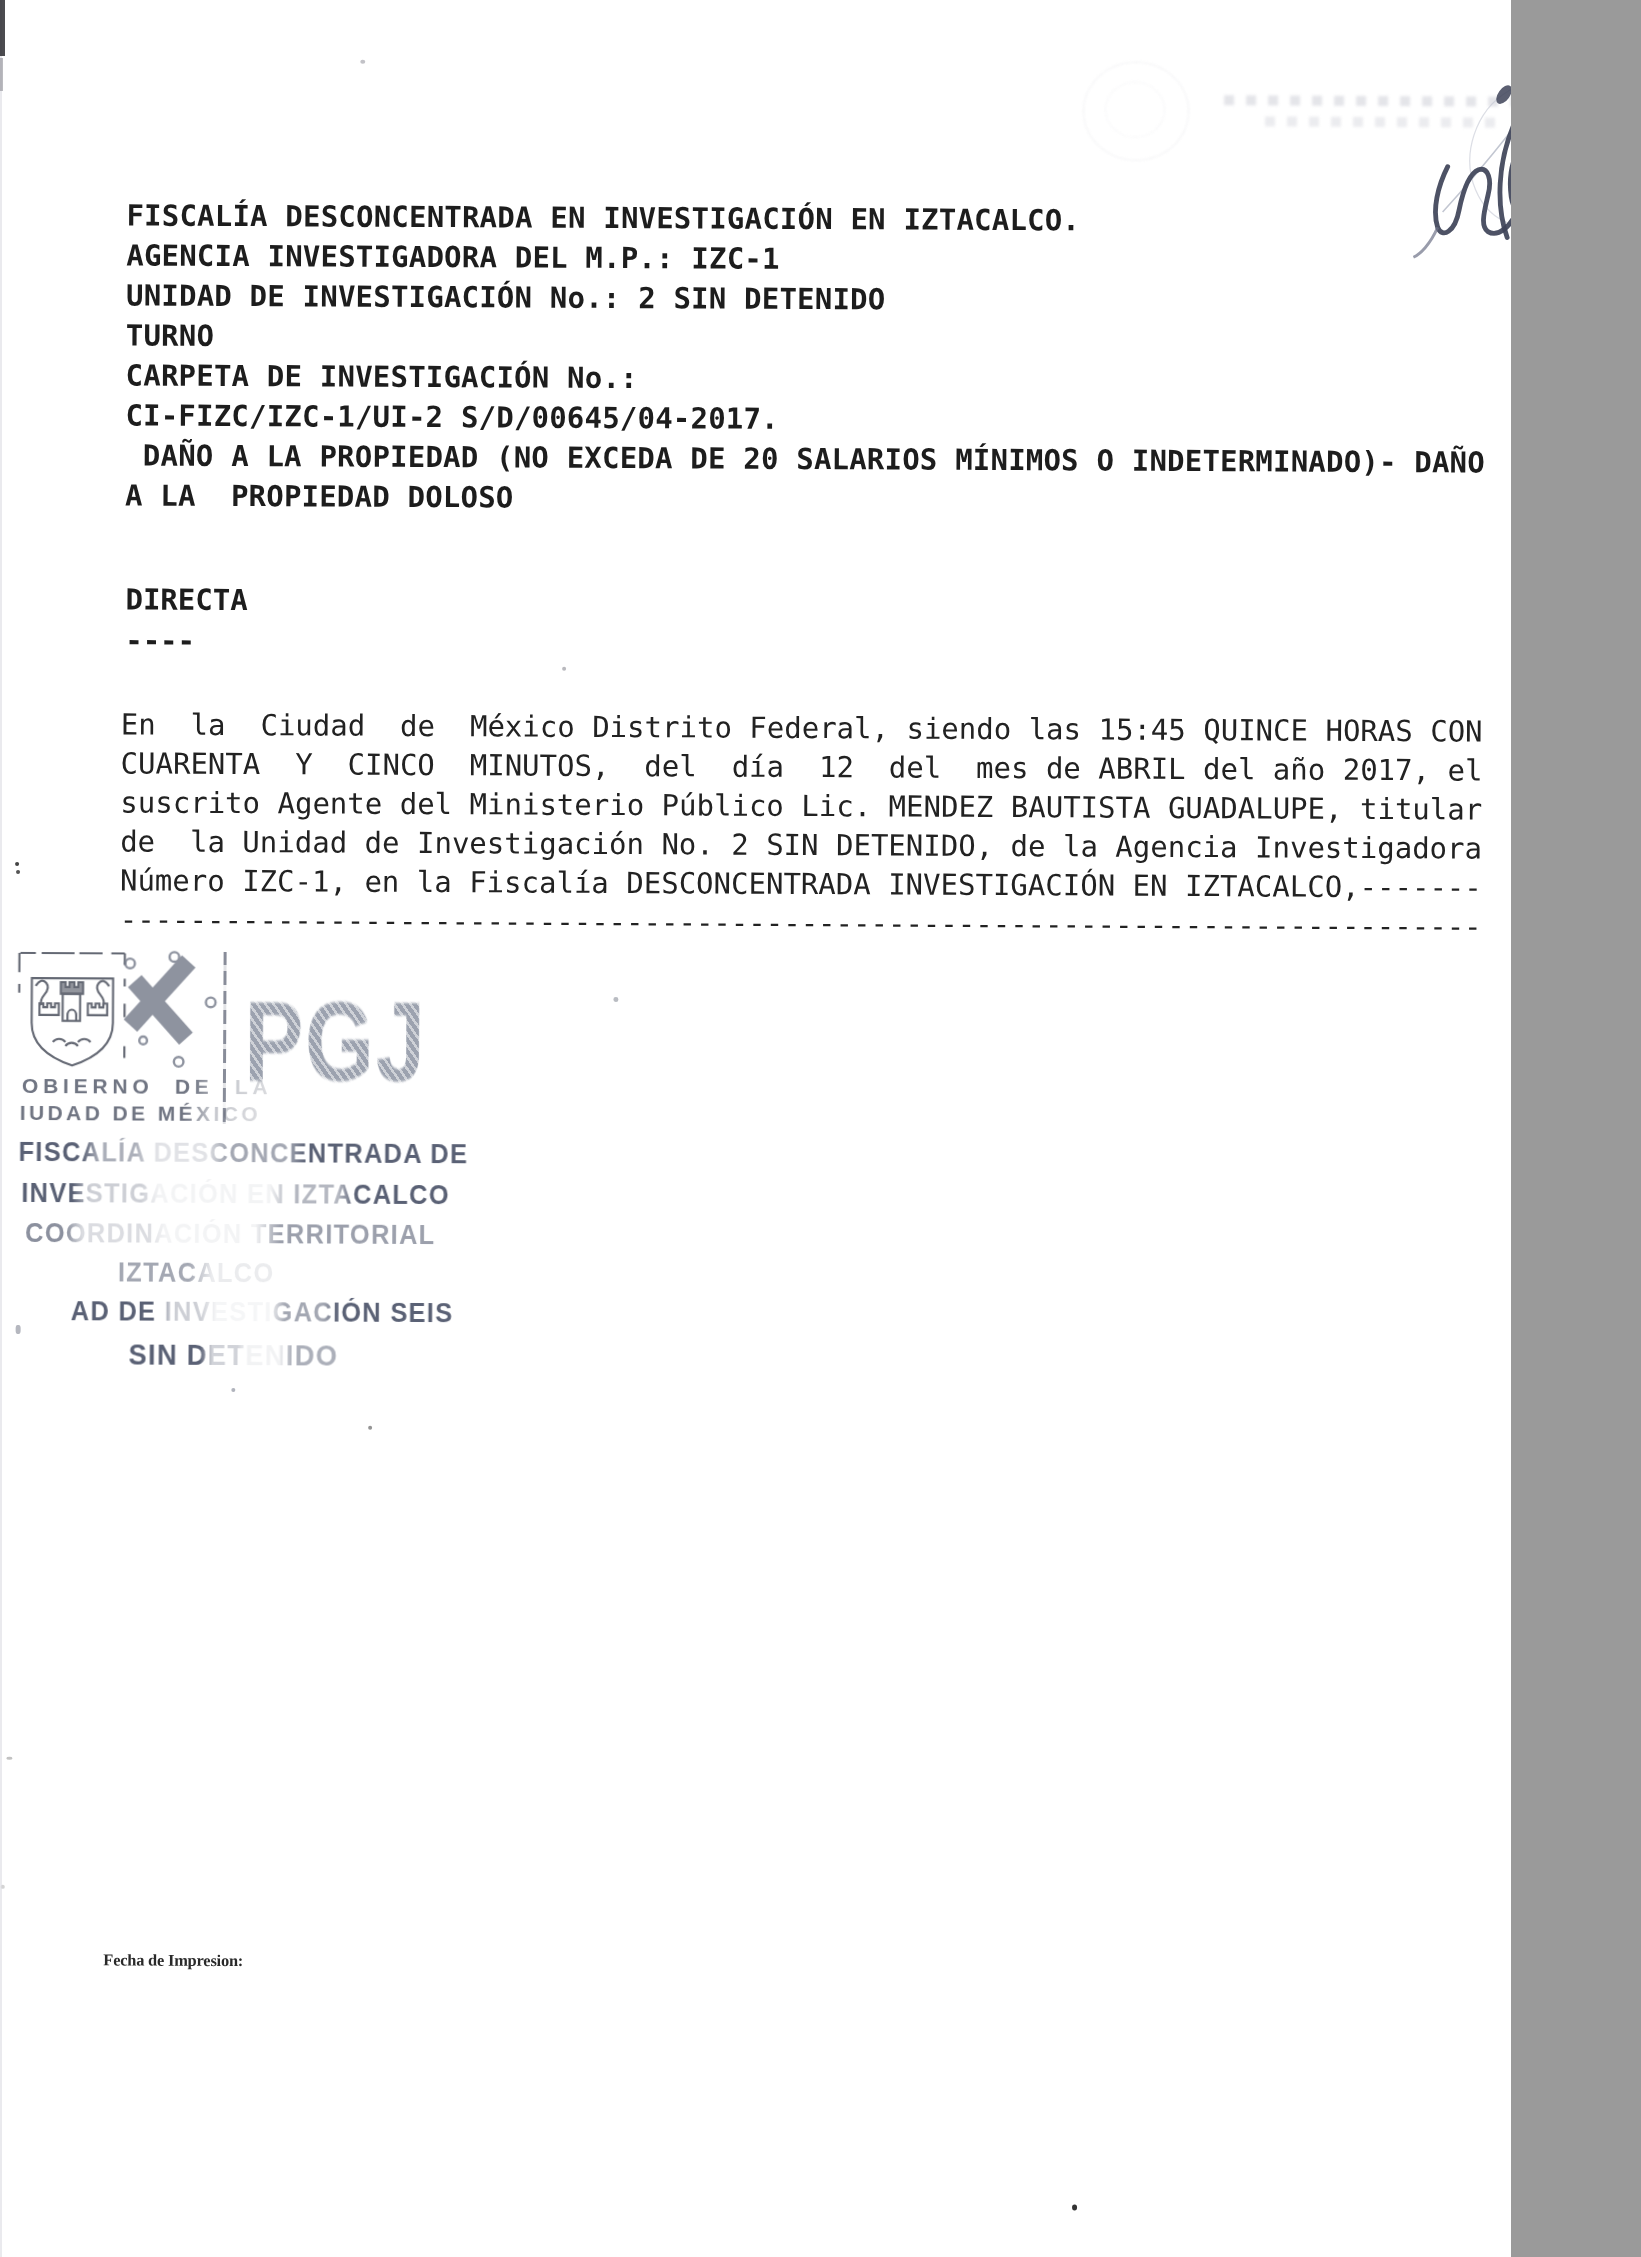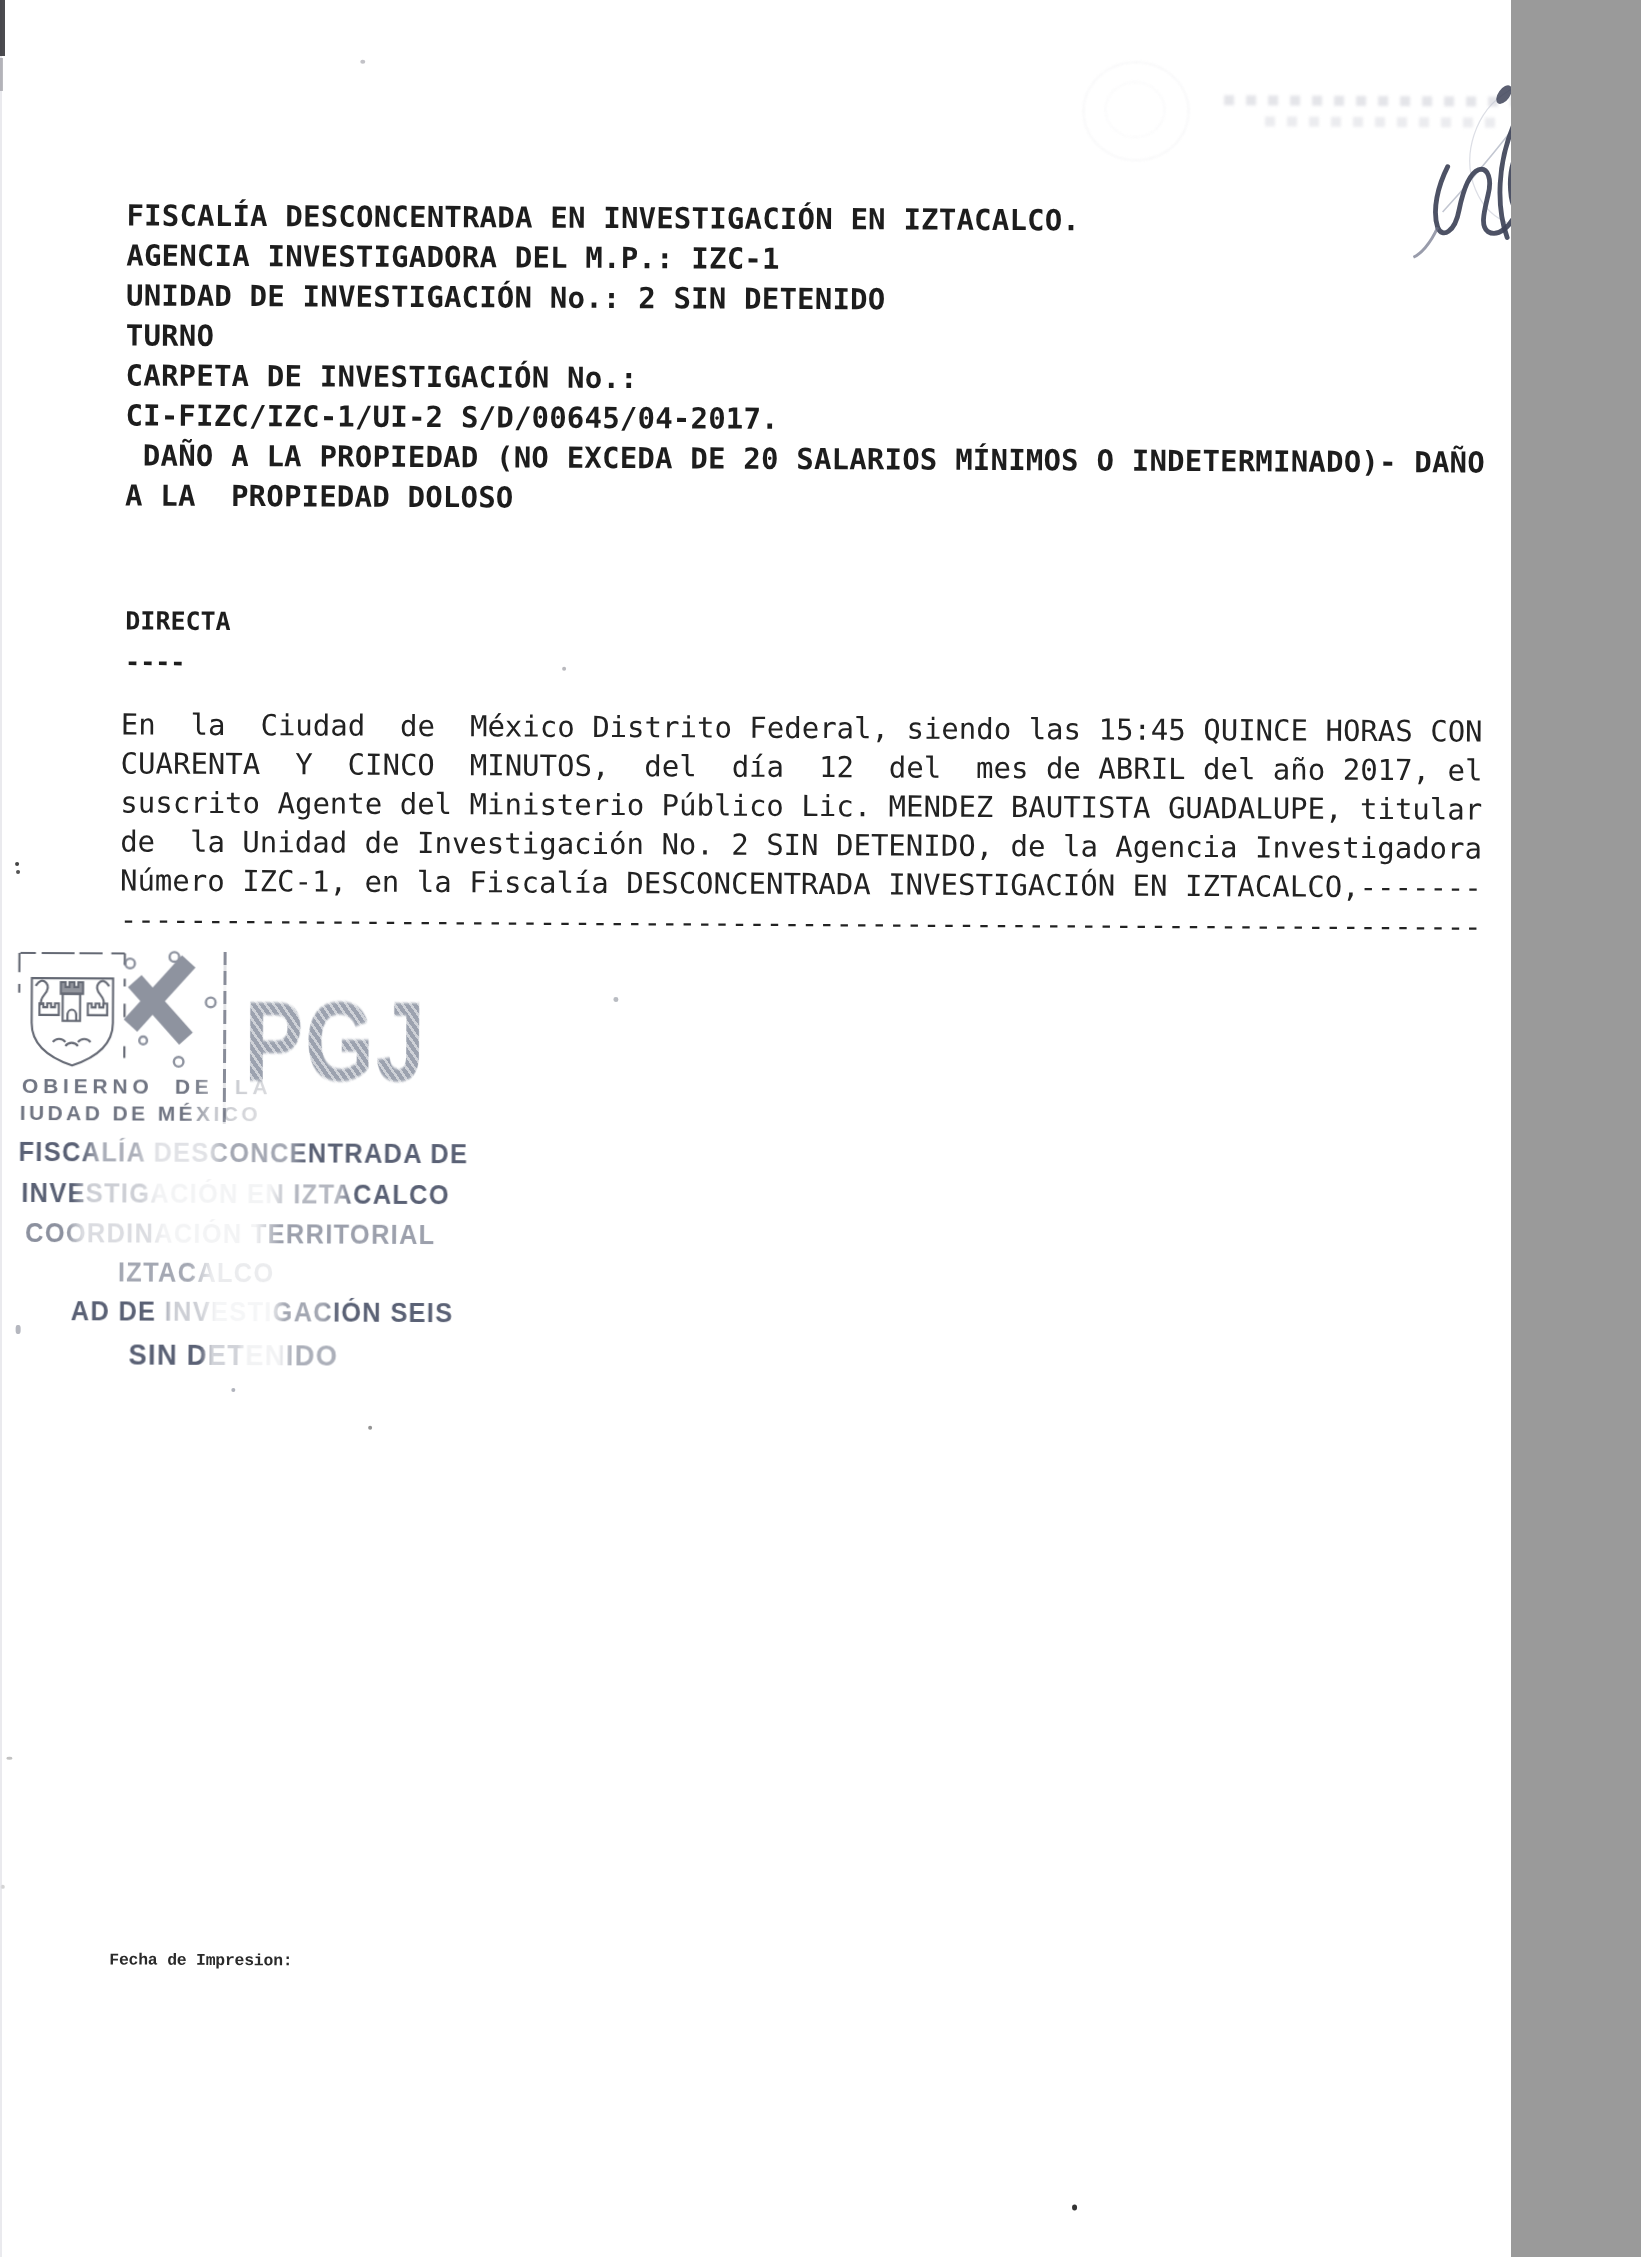--- a/index.html
+++ b/index.html
@@ -14,30 +14,30 @@
   .scan{position:absolute;left:0;top:0;width:1641px;height:2257px;
     transform:rotate(0.3deg);transform-origin:39px 116px;}
   .mono{white-space:pre;font-family:"DejaVu Sans Mono", monospace;}
   .header-block{
     position:absolute;left:127px;top:195px;
     font-size:29px;font-weight:bold;line-height:40px;
     color:#1d1d1d;letter-spacing:0.2px;
   }
   .directa-block{
     position:absolute;left:128px;top:579px;
-    font-size:25px;font-weight:bold;line-height:41px;color:#1d1d1d;margin-top:21px;
+    font-size:29px;font-weight:bold;line-height:41px;color:#1d1d1d;
   }
   .body-block{
     position:absolute;left:124px;top:705px;
     font-size:29px;font-weight:normal;line-height:39px;
     color:#222;letter-spacing:0px;
   }
   .footer-label{
-    position:absolute;left:119px;top:1950px;
-    font-family:Liberation Mono, monospace;
+    position:absolute;left:113px;top:1950px;
+    font-family:Liberation Serif, serif;
     font-size:16.4px;font-weight:700;letter-spacing:-0.2px;color:#2a2a2a;
   }
   
   .stamp{position:absolute;left:0;top:0;}
   .stamp-caption{
     position:absolute;
     font-family:"Liberation Sans", sans-serif;font-weight:700;
     color:#4d5364;white-space:pre;
     filter:blur(0.5px);opacity:.8;
   }

